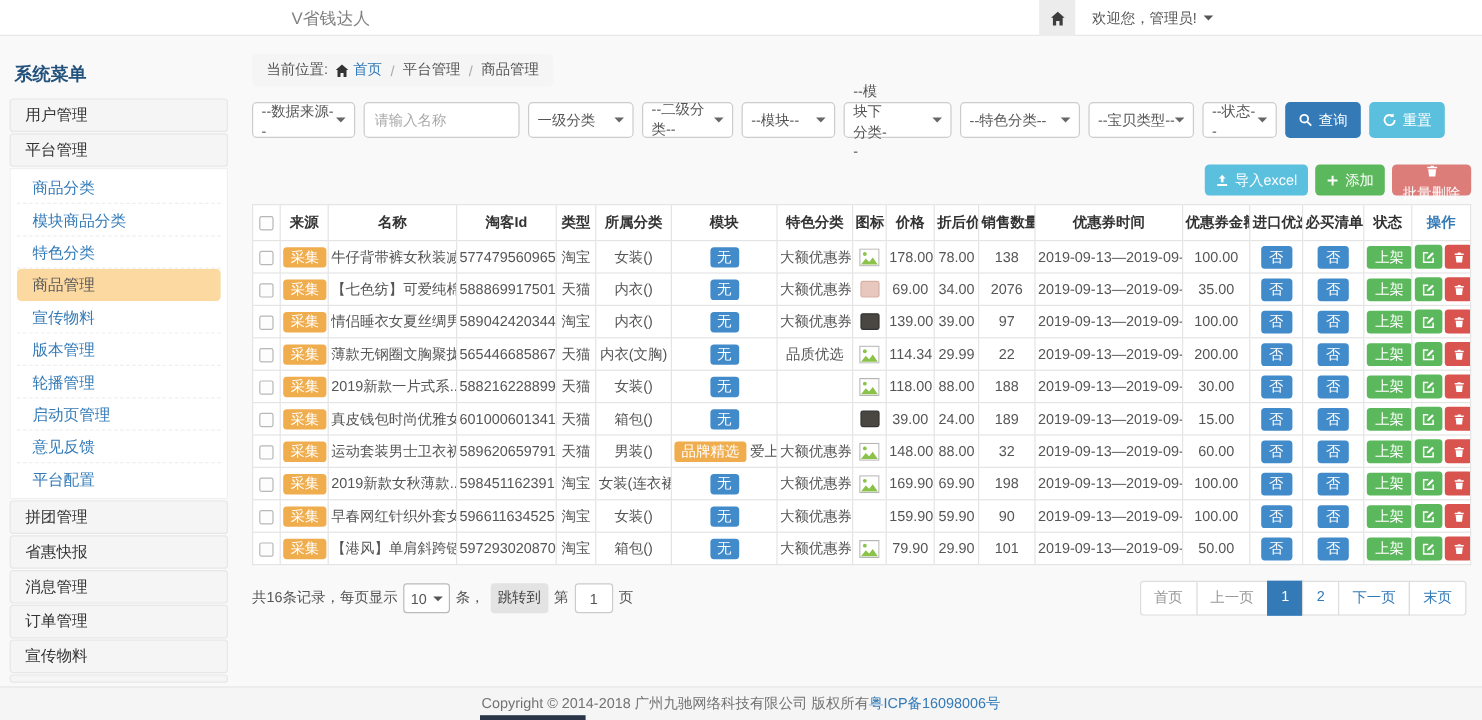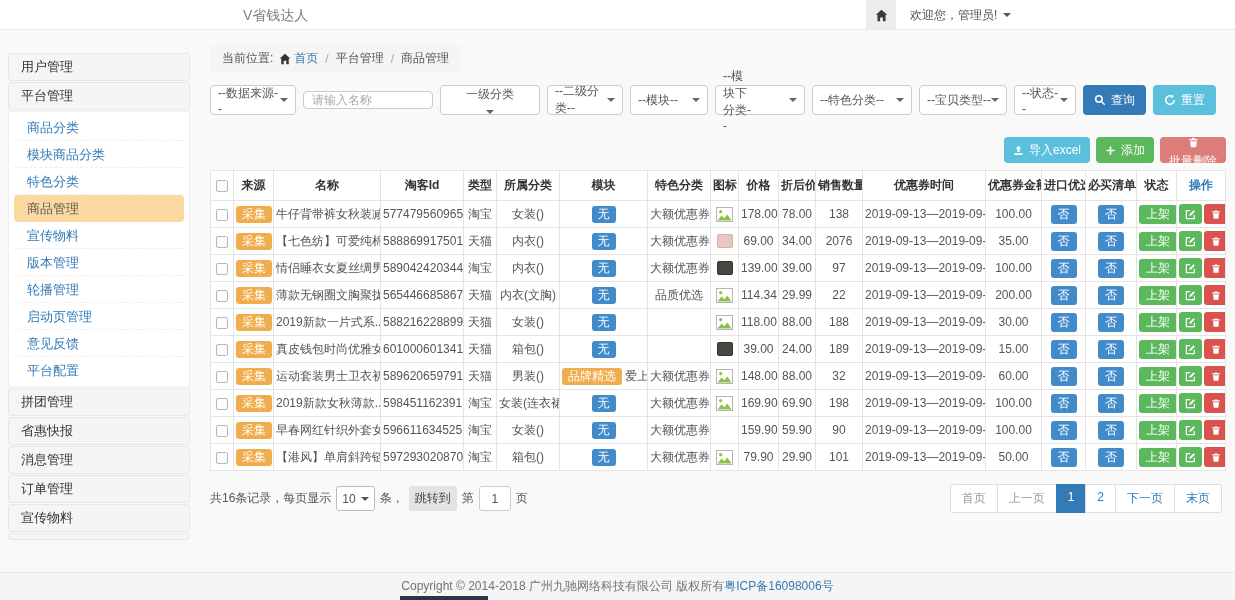--- a/index.html
+++ b/index.html
@@ -27,21 +27,21 @@
   .submenu-item.active { background:#fdd9a2; border-radius:4px; color:#5a5a5a; border-bottom-color:transparent; }
   
   .main { position:absolute; left:210px; top:45px; width:1016px; }
   .breadcrumb { display:inline-flex; align-items:center; background:#f5f5f5; border-radius:4px; padding:5px 12px; color:#555; }
   .breadcrumb .bc-home-icon { color:#333; margin:0 3px 0 6px; display:inline-flex; }
   .breadcrumb .link { color:#337ab7; cursor:pointer; }
   .breadcrumb .sep { color:#aaa; margin:0 7px; }
   .filters { display:flex; gap:7px; margin-top:13px; align-items:center; }
   .sel { height:30px; border:1px solid #ccc; border-radius:4px; background:#fff; display:flex; align-items:center; justify-content:space-between; padding:0 7px; color:#555; cursor:pointer; flex:none; }
   .sel .caret-down { border-top-color:#666; }
-  .txt-input { height:18px; border:1px solid #ccc; border-radius:4px; padding:0 8px; font-size:12px; color:#555; flex:none; font-family:inherit; }
+  .txt-input { height:30px; border:1px solid #ccc; border-radius:4px; padding:0 8px; font-size:12px; color:#555; flex:none; font-family:inherit; }
   .txt-input::placeholder { color:#aaa; }
   .btn { height:30px; border:none; border-radius:4px; color:#fff; font-size:12px; display:inline-flex; align-items:center; gap:5px; padding:0 11px; cursor:pointer; font-family:inherit; flex:none; }
   .btn-primary { background:#337ab7; }
   .btn-info { background:#5bc0de; }
   .btn-success { background:#5cb85c; }
   .btn-danger-soft { background:#dd7d7a;flex-direction:column; }
   .toolbar { display:flex; justify-content:flex-end; gap:6px; margin-top:22px; }
   .btn-sm { height:26px; padding:0 9px; }
   
   table.grid { border-collapse:collapse; table-layout:fixed; width:1016px; margin-top:7px; background:#fff; }
@@ -93,20 +93,21 @@
       </span>
     </div>
     <div class="welcome">
       <span>欢迎您，管理员!</span>
       <span class="caret-down"></span>
     </div>
   </div>
 </div>
 
 <div class="sidebar">
+  <div class="sidebar-heading">系统菜单</div>
   <div id="sidebar-menu">
       <div class="menu-group">用户管理</div>
       <div class="menu-group">平台管理</div>
       <div class="submenu">
         <div class="submenu-item">商品分类</div>
         <div class="submenu-item">模块商品分类</div>
         <div class="submenu-item">特色分类</div>
         <div class="submenu-item active">商品管理</div>
         <div class="submenu-item">宣传物料</div>
         <div class="submenu-item">版本管理</div>
@@ -139,21 +140,21 @@
     <span class="sep">/</span>
     <span>商品管理</span>
   </div>
 
   <div class="filters" id="filter-row">
       <div class="sel" style="width: 86px;">
         <span>--数据来源--</span>
         <span class="caret-down"></span>
       </div>
       <input class="txt-input" placeholder="请输入名称" style="width: 130px;">
-      <div class="sel" style="width: 100px; flex-direction: column;">
+      <div class="sel" style="width: 88px;">
         <span>一级分类</span>
         <span class="caret-down"></span>
       </div>
       <div class="sel" style="width: 76px;">
         <span>--二级分类--</span>
         <span class="caret-down"></span>
       </div>
       <div class="sel" style="width: 78px;">
         <span>--模块--</span>
         <span class="caret-down"></span>

